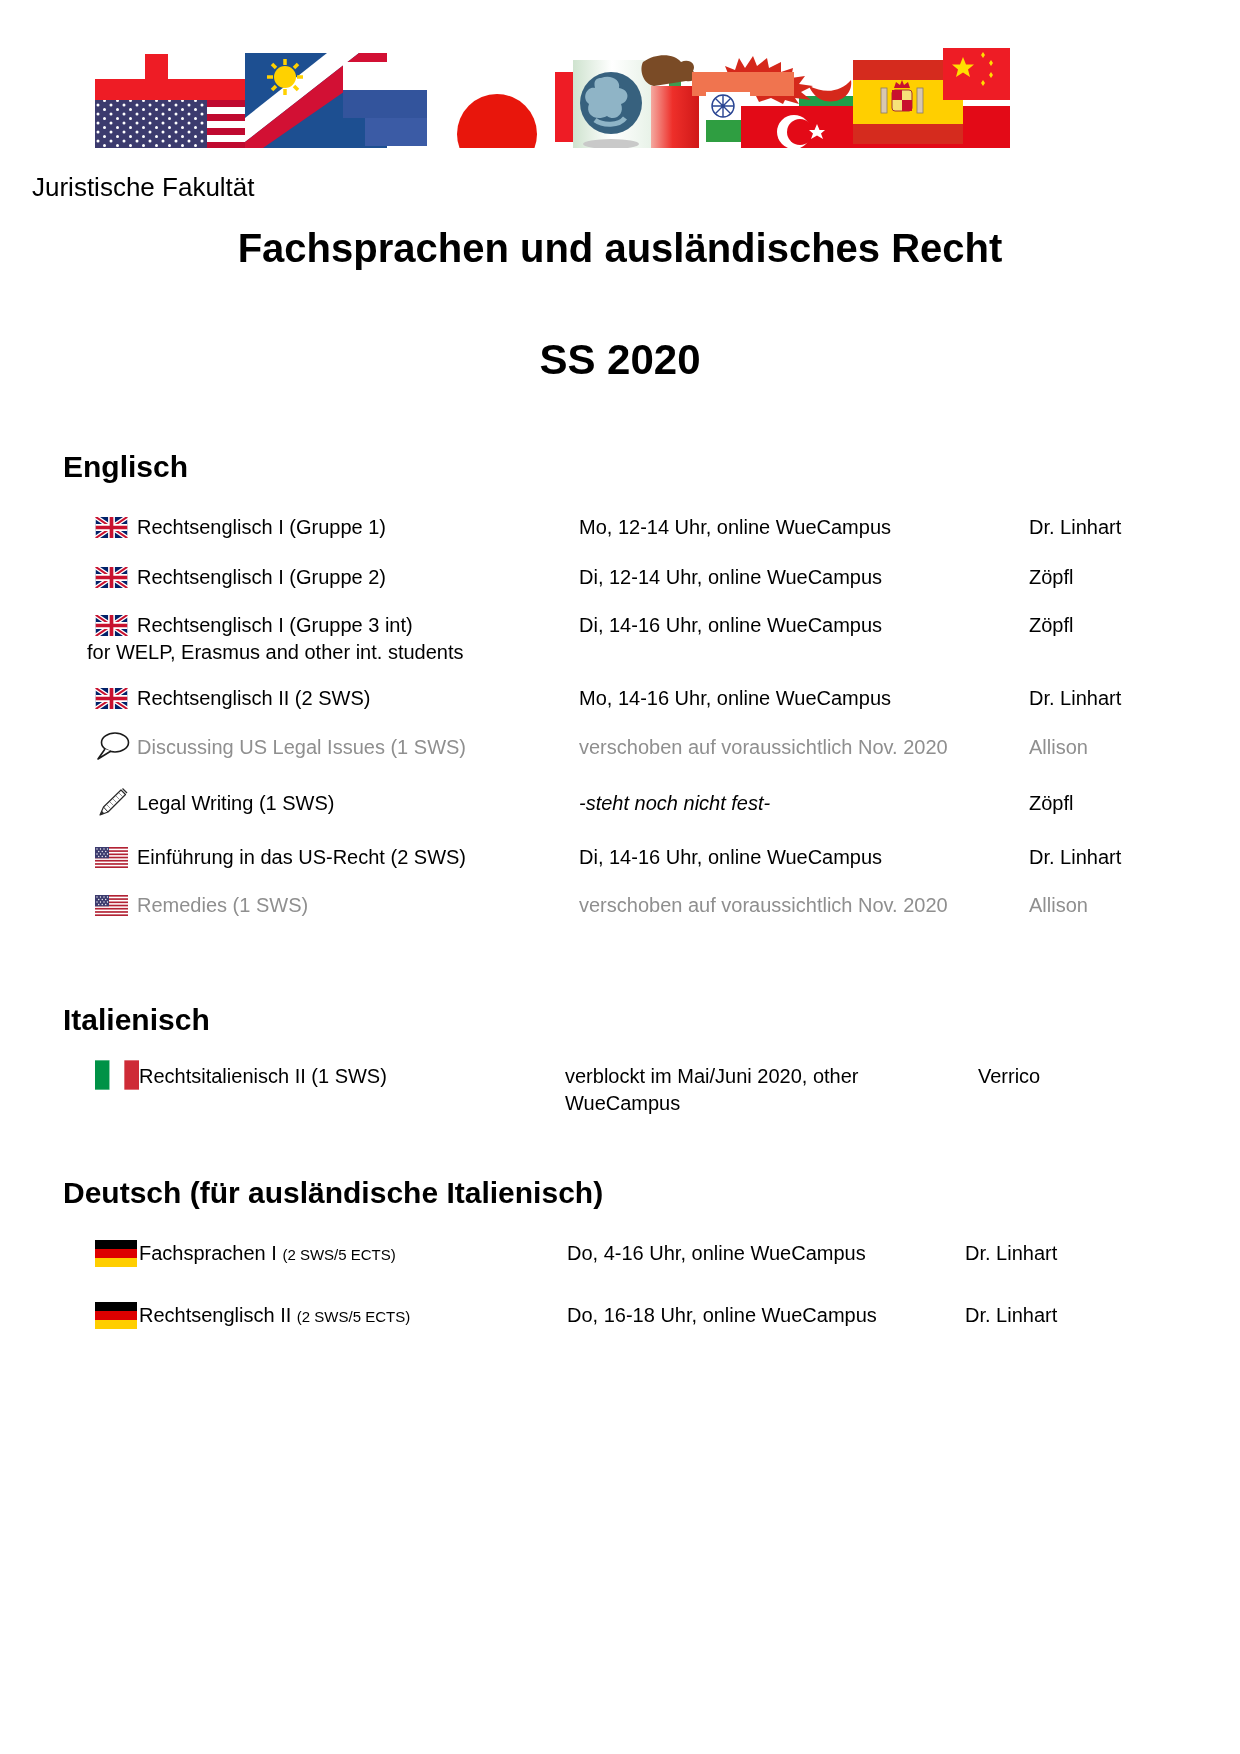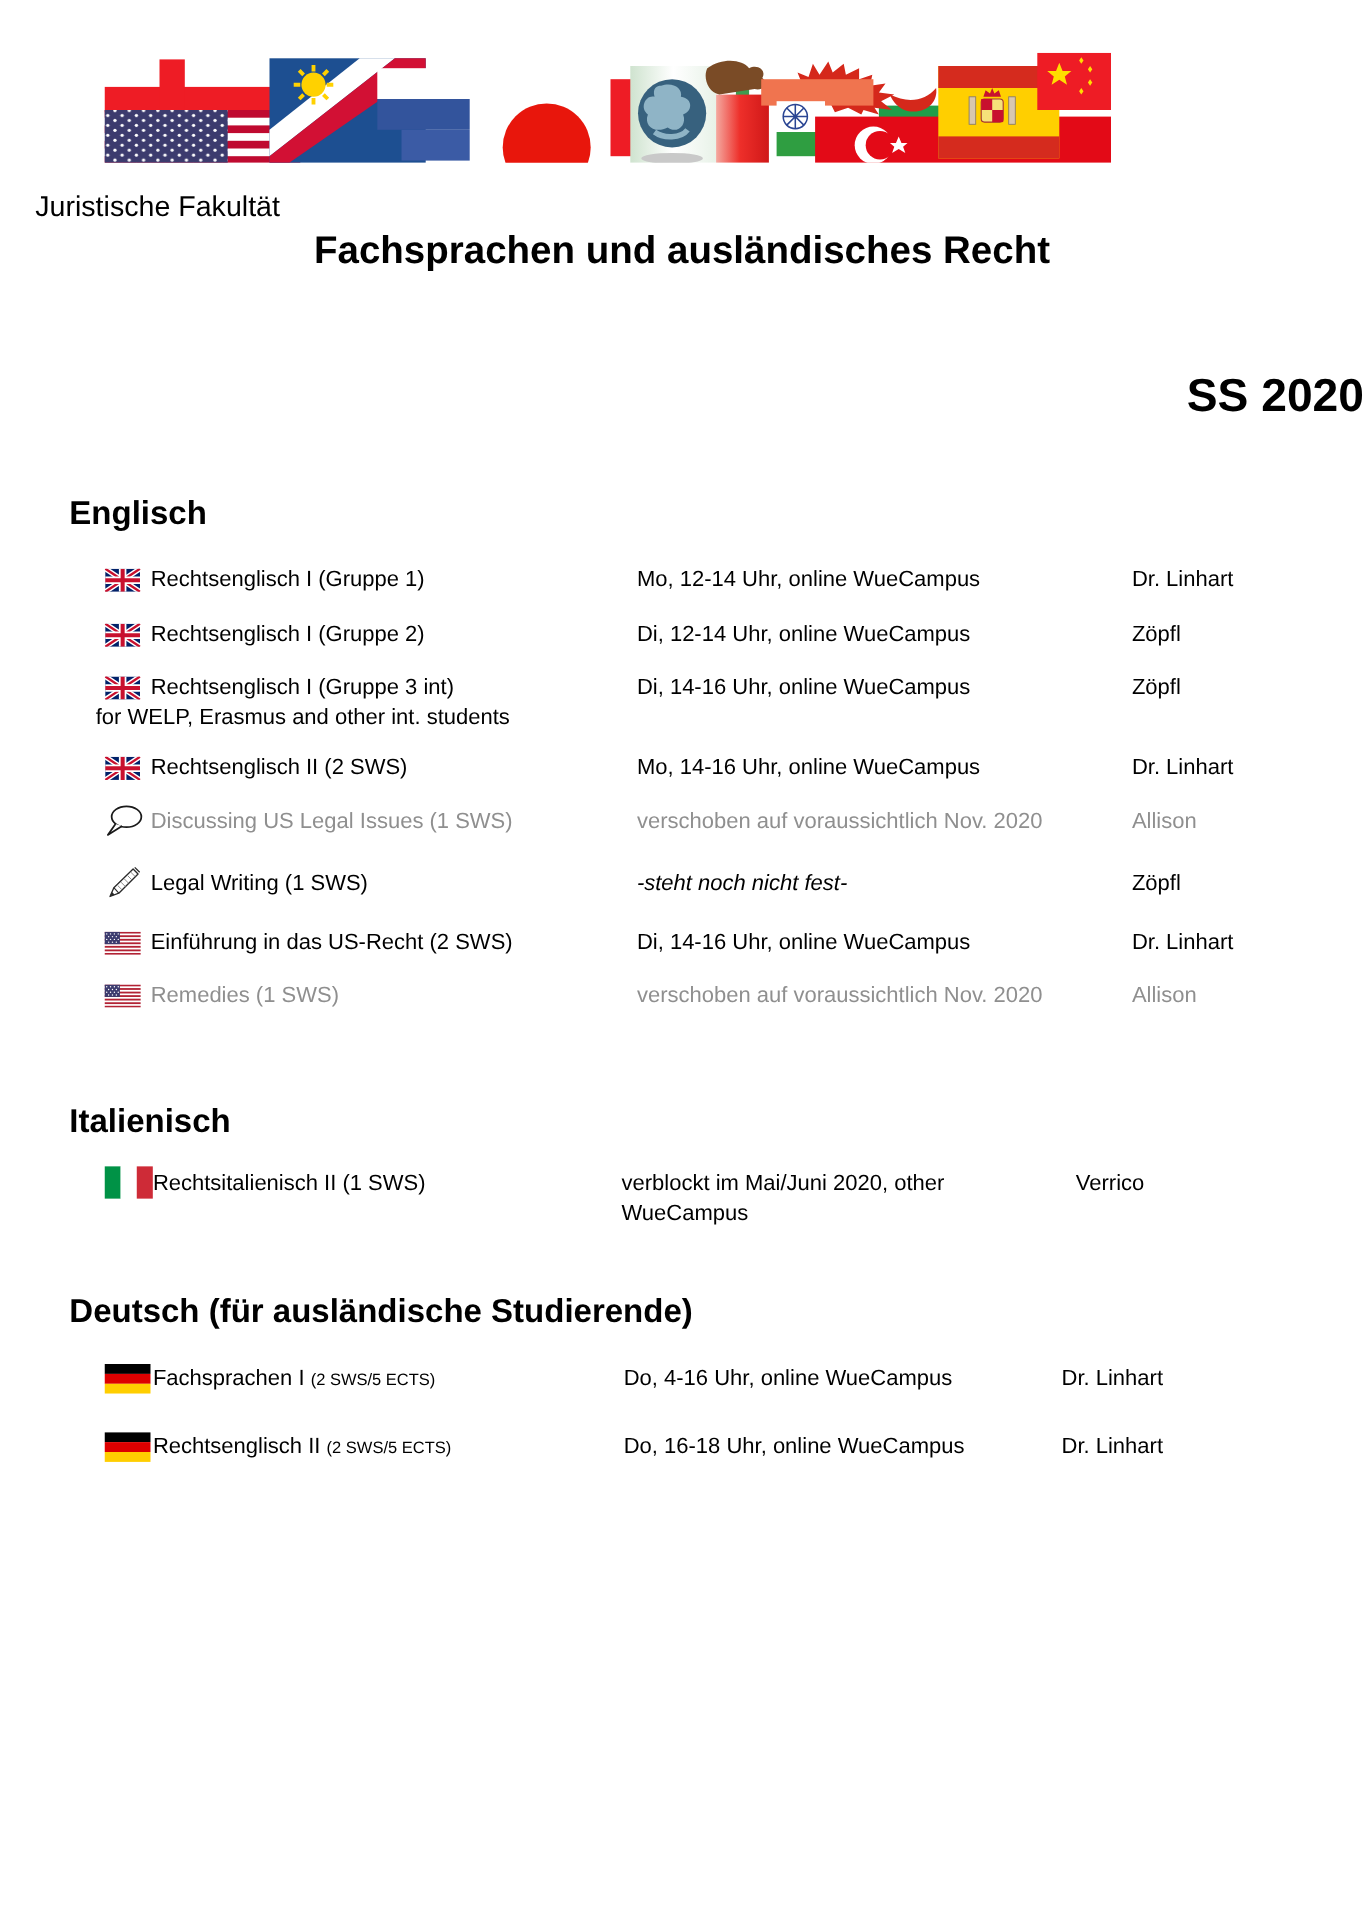--- a/index.html
+++ b/index.html
@@ -2,22 +2,22 @@
 <html><head>
 <meta charset="utf-8">
 <style>
   html,body { margin:0; padding:0; background:#ffffff; }
   .page {
     position:relative; width:1240px; height:1754px; background:#fff;
     font-family:"Liberation Sans", sans-serif; color:#000; overflow:hidden;
   }
   .banner { position:absolute; left:95px; top:48px; width:915px; height:100px; }
   .institution { position:absolute; left:0; top:172px; width:100%; text-align:left; font-size:26px;padding-left:32px; }
-  .doc-title { position:absolute; left:0; top:208px; width:100%; text-align:center; font-size:35px; font-weight:bold; margin:0; }
-  .semester { position:absolute; left:0; top:336px; width:100%; text-align:right; font-size:42px; font-weight:bold; }
+  .doc-title { position:absolute; left:0; top:226px; width:100%; text-align:center; font-size:40px; font-weight:bold; margin:0; }
+  .semester { position:absolute; left:0; top:336px; width:100%; text-align:center; font-size:42px; font-weight:bold; }
 
   .sec-heading { position:absolute; left:63px; font-size:30px; font-weight:bold; margin:0; }
   #h-english { top:450px; }
   #h-italian { top:1003px; }
   #h-german  { top:1176px; }
 
   .rows { position:absolute; left:63px; right:46px;margin-left:24px; }
   #rows-english { top:514px; }
   #row-italian  { top:1063px; }
   #row-german1  { top:1240px; }
@@ -369,21 +369,21 @@
               <rect x="30" width="15" height="30" fill="#ce2b37"></rect>
             </svg>
         </span>
         <span class="course">Rechtsitalienisch II (1 SWS)</span>
         <span class="sched"><span class="sched-wrap">verblockt im Mai/Juni 2020, other WueCampus</span></span>
         <span class="inst">Verrico</span>
       </div>
     </div>
   </div>
 
-  <h2 class="sec-heading" id="h-german">Deutsch (für ausländische Studierende)</h2>
+  <h2 class="sec-heading" id="h-german">Deutsch (für ausländische Italienisch)</h2>
   <div class="rows" id="row-german1">
     <div class="rowblock">
       <div class="cols cols-de">
         <span class="icon">
           <svg width="42" height="27" viewBox="0 0 42 27">
               <rect width="42" height="9" fill="#000"></rect>
               <rect y="9" width="42" height="9" fill="#dd0000"></rect>
               <rect y="18" width="42" height="9" fill="#ffce00"></rect>
             </svg>
         </span>

